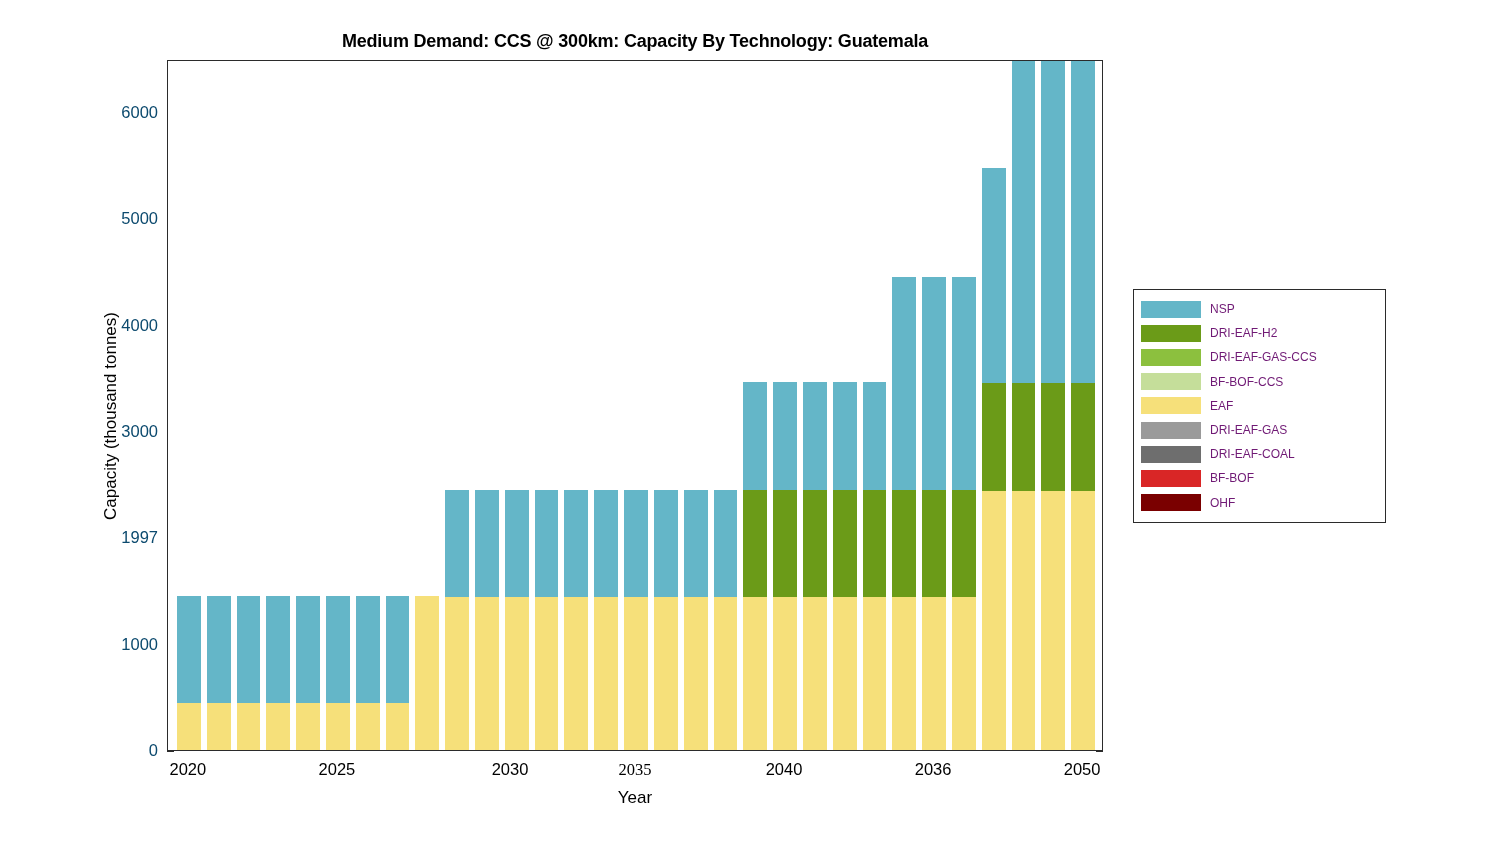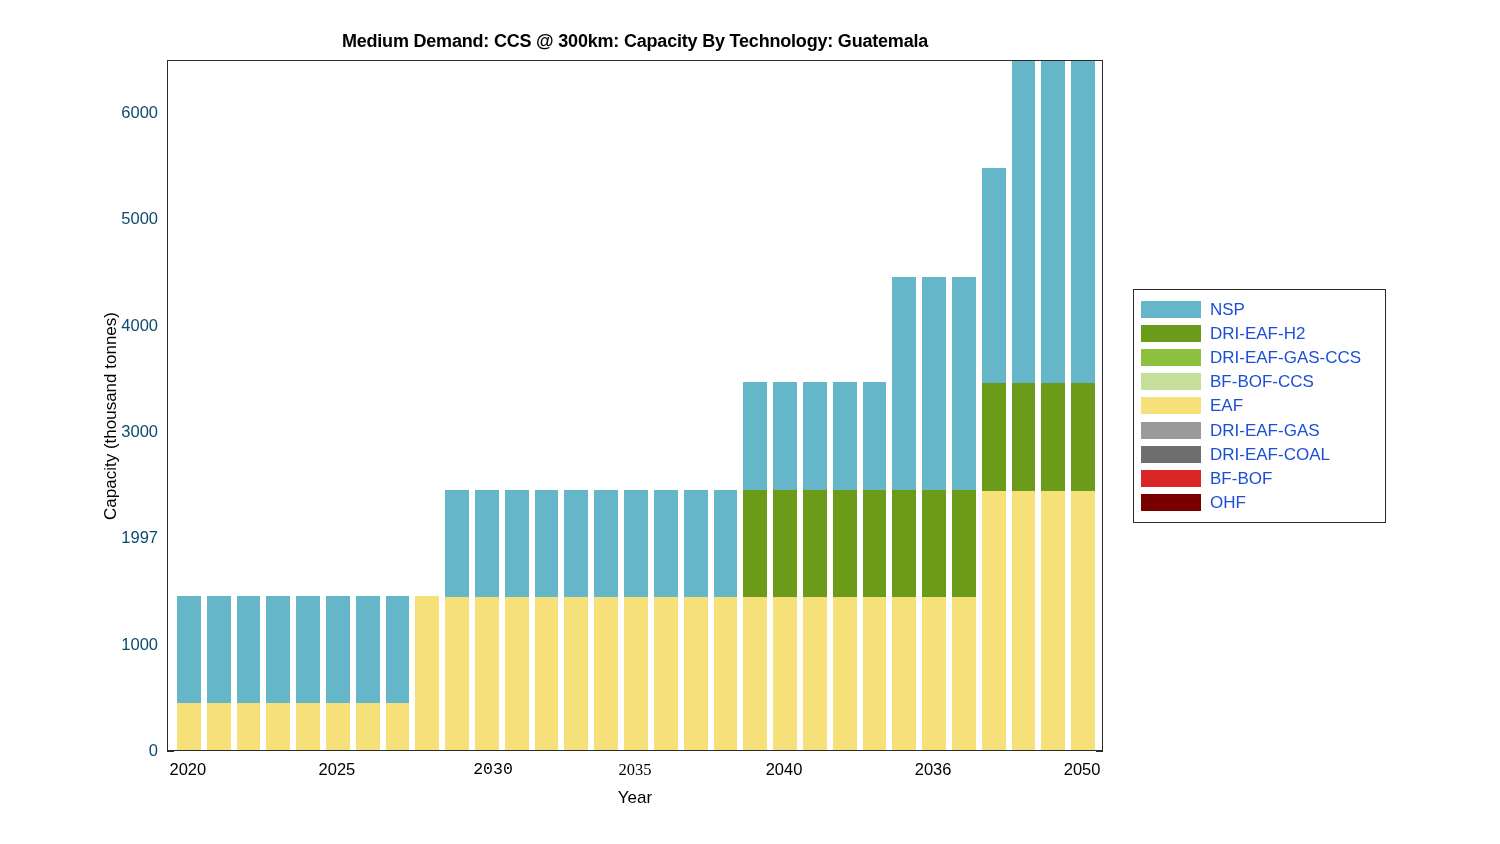--- a/index.html
+++ b/index.html
@@ -108,21 +108,21 @@
     align-items:center;
     height:24.2px;
     padding-left:7px;
   }
   .legend-swatch{
     width:60px;height:17px;
     flex:0 0 auto;
     margin-right:9px;
   }
   .legend-label{
-    font-size:17px;color:#1d4ed8;
+    font-size:12px;color:#701a75;
     white-space:nowrap;
     line-height:1;
   }
 </style>
 </head>
 <body>
 
 <div id="figure">
 
   <div id="chart-title">Medium Demand: CCS @ 300km: Capacity By Technology: Guatemala</div>
@@ -153,21 +153,21 @@
       <div class="y-tick-mark right" style="top: 113.154px;"></div>
     </div>
 
   <div id="x-ticks">
       <div class="x-tick-label" style="left: 147.866px;">2020</div>
       <div class="x-tick-mark" style="left: 187.866px;"></div>
       <div class="x-tick-mark top" style="left: 187.866px;"></div>
       <div class="x-tick-label" style="left: 296.911px;">2025</div>
       <div class="x-tick-mark" style="left: 336.911px;"></div>
       <div class="x-tick-mark top" style="left: 336.911px;"></div>
-      <div class="x-tick-label" style="left: 453px; font-family: Liberation Mono, monospace;">2030</div>
+      <div class="x-tick-label" style="left: 470px;">2030</div>
       <div class="x-tick-mark" style="left: 485.955px;"></div>
       <div class="x-tick-mark top" style="left: 485.955px;"></div>
       <div class="x-tick-label" style="left: 595px; font-family: Liberation Serif, serif;">2035</div>
       <div class="x-tick-mark" style="left: 635px;"></div>
       <div class="x-tick-mark top" style="left: 635px;"></div>
       <div class="x-tick-label" style="left: 744.045px;">2040</div>
       <div class="x-tick-mark" style="left: 784.045px;"></div>
       <div class="x-tick-mark top" style="left: 784.045px;"></div>
       <div class="x-tick-label" style="left: 893.089px;">2036</div>
       <div class="x-tick-mark" style="left: 933.089px;"></div>

